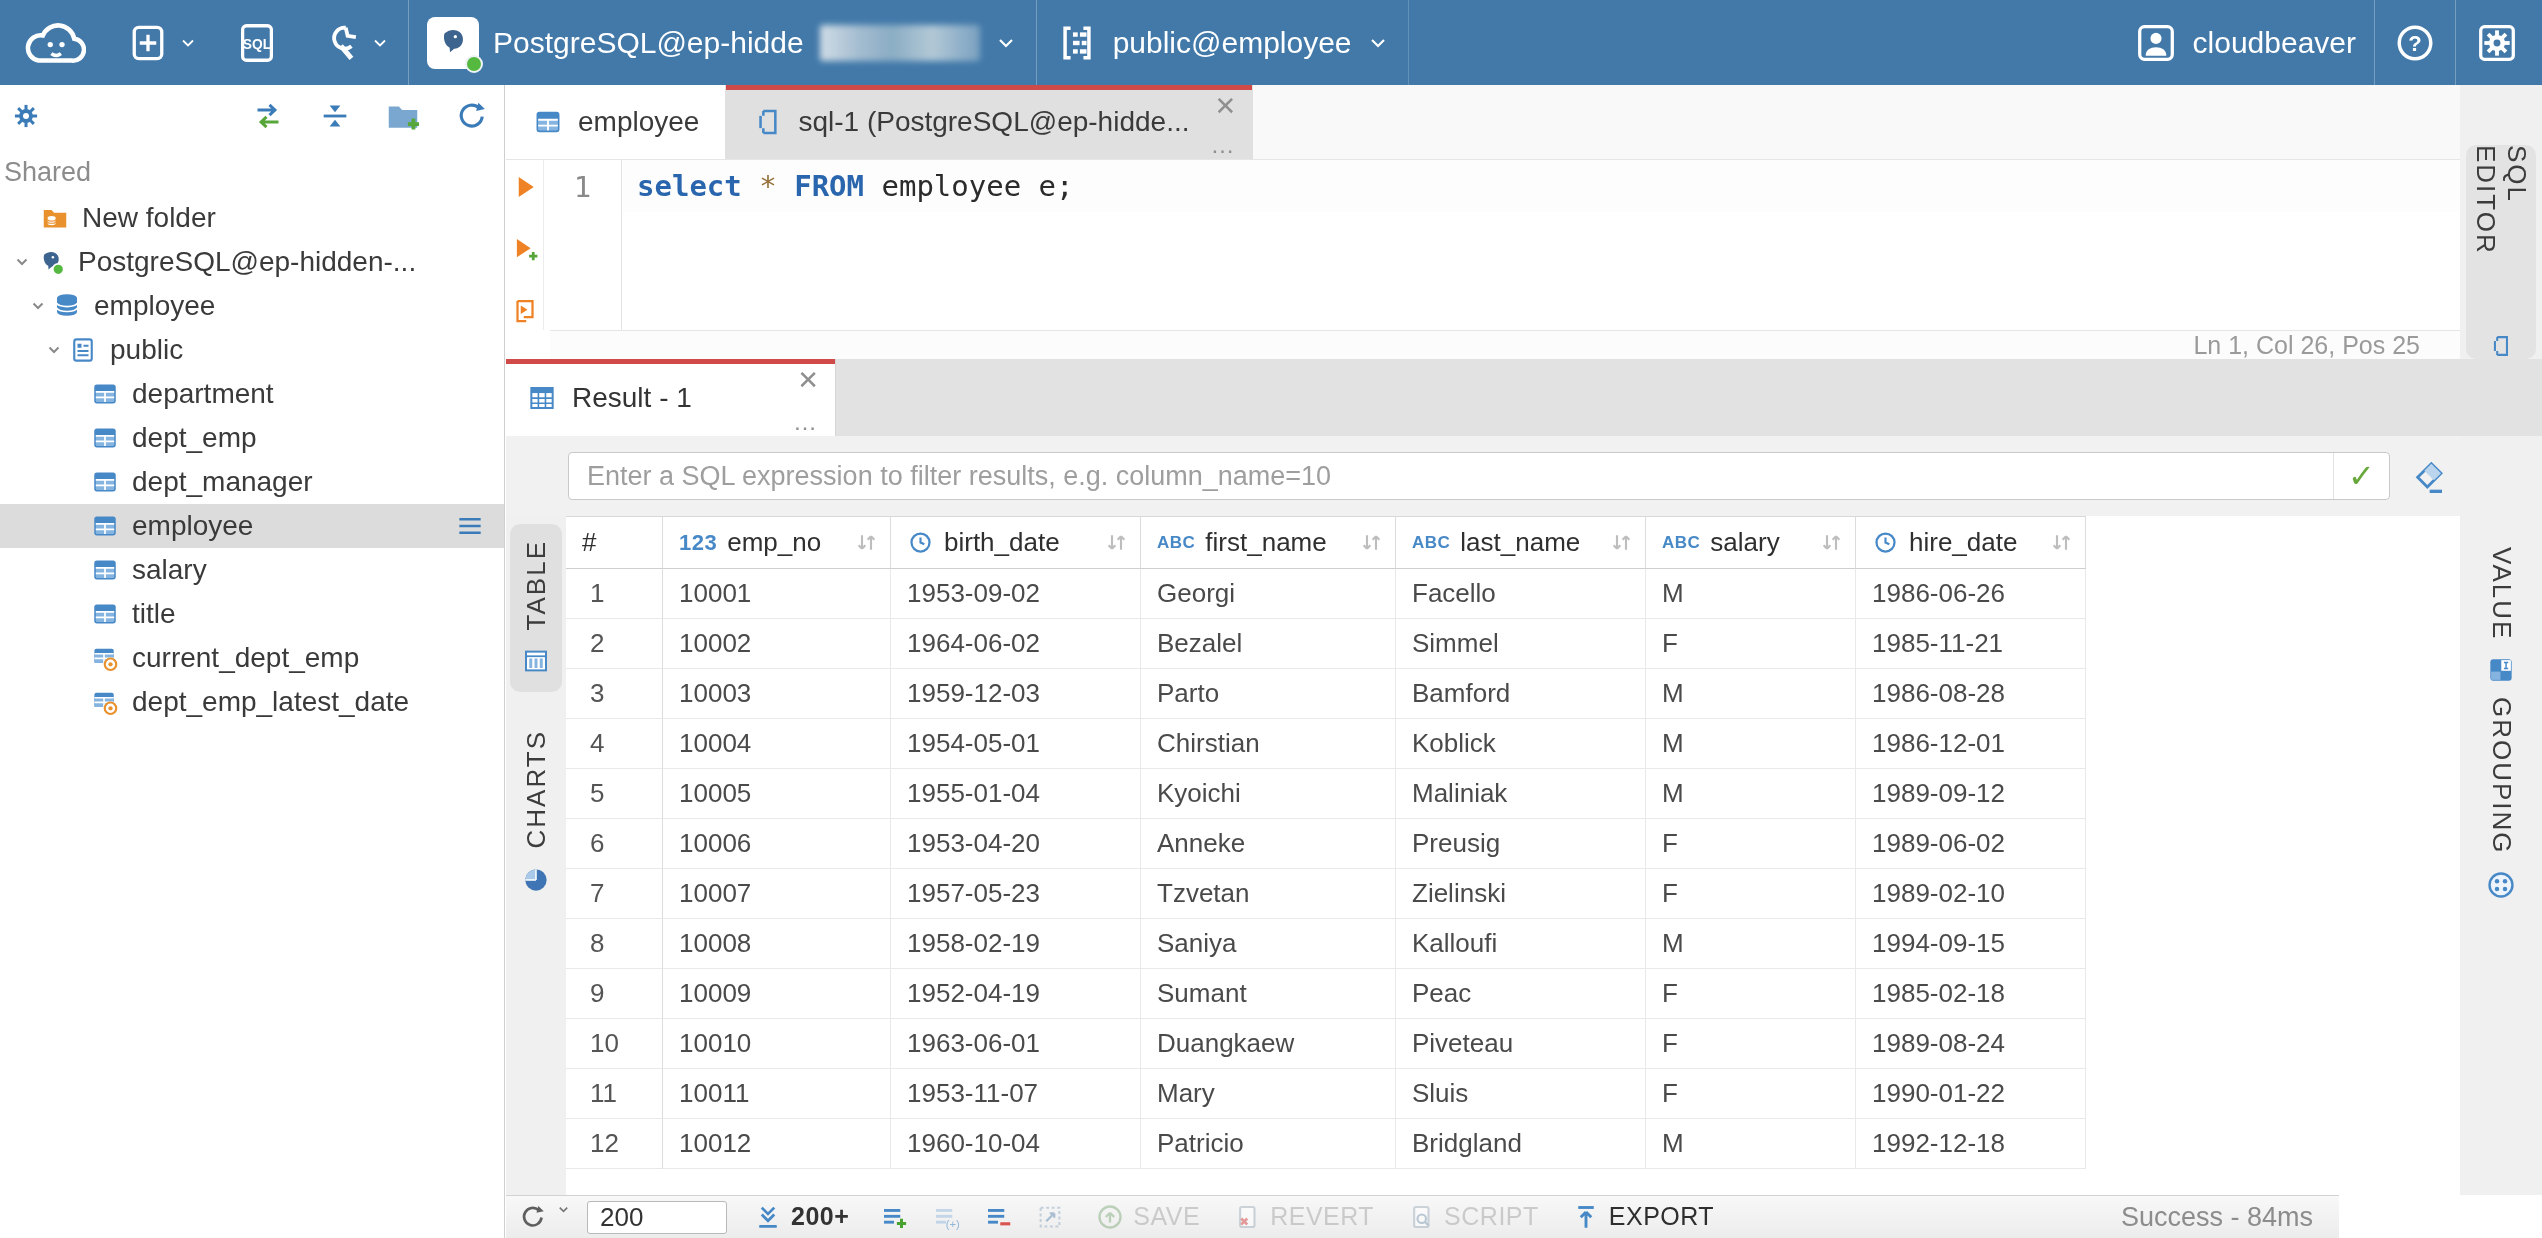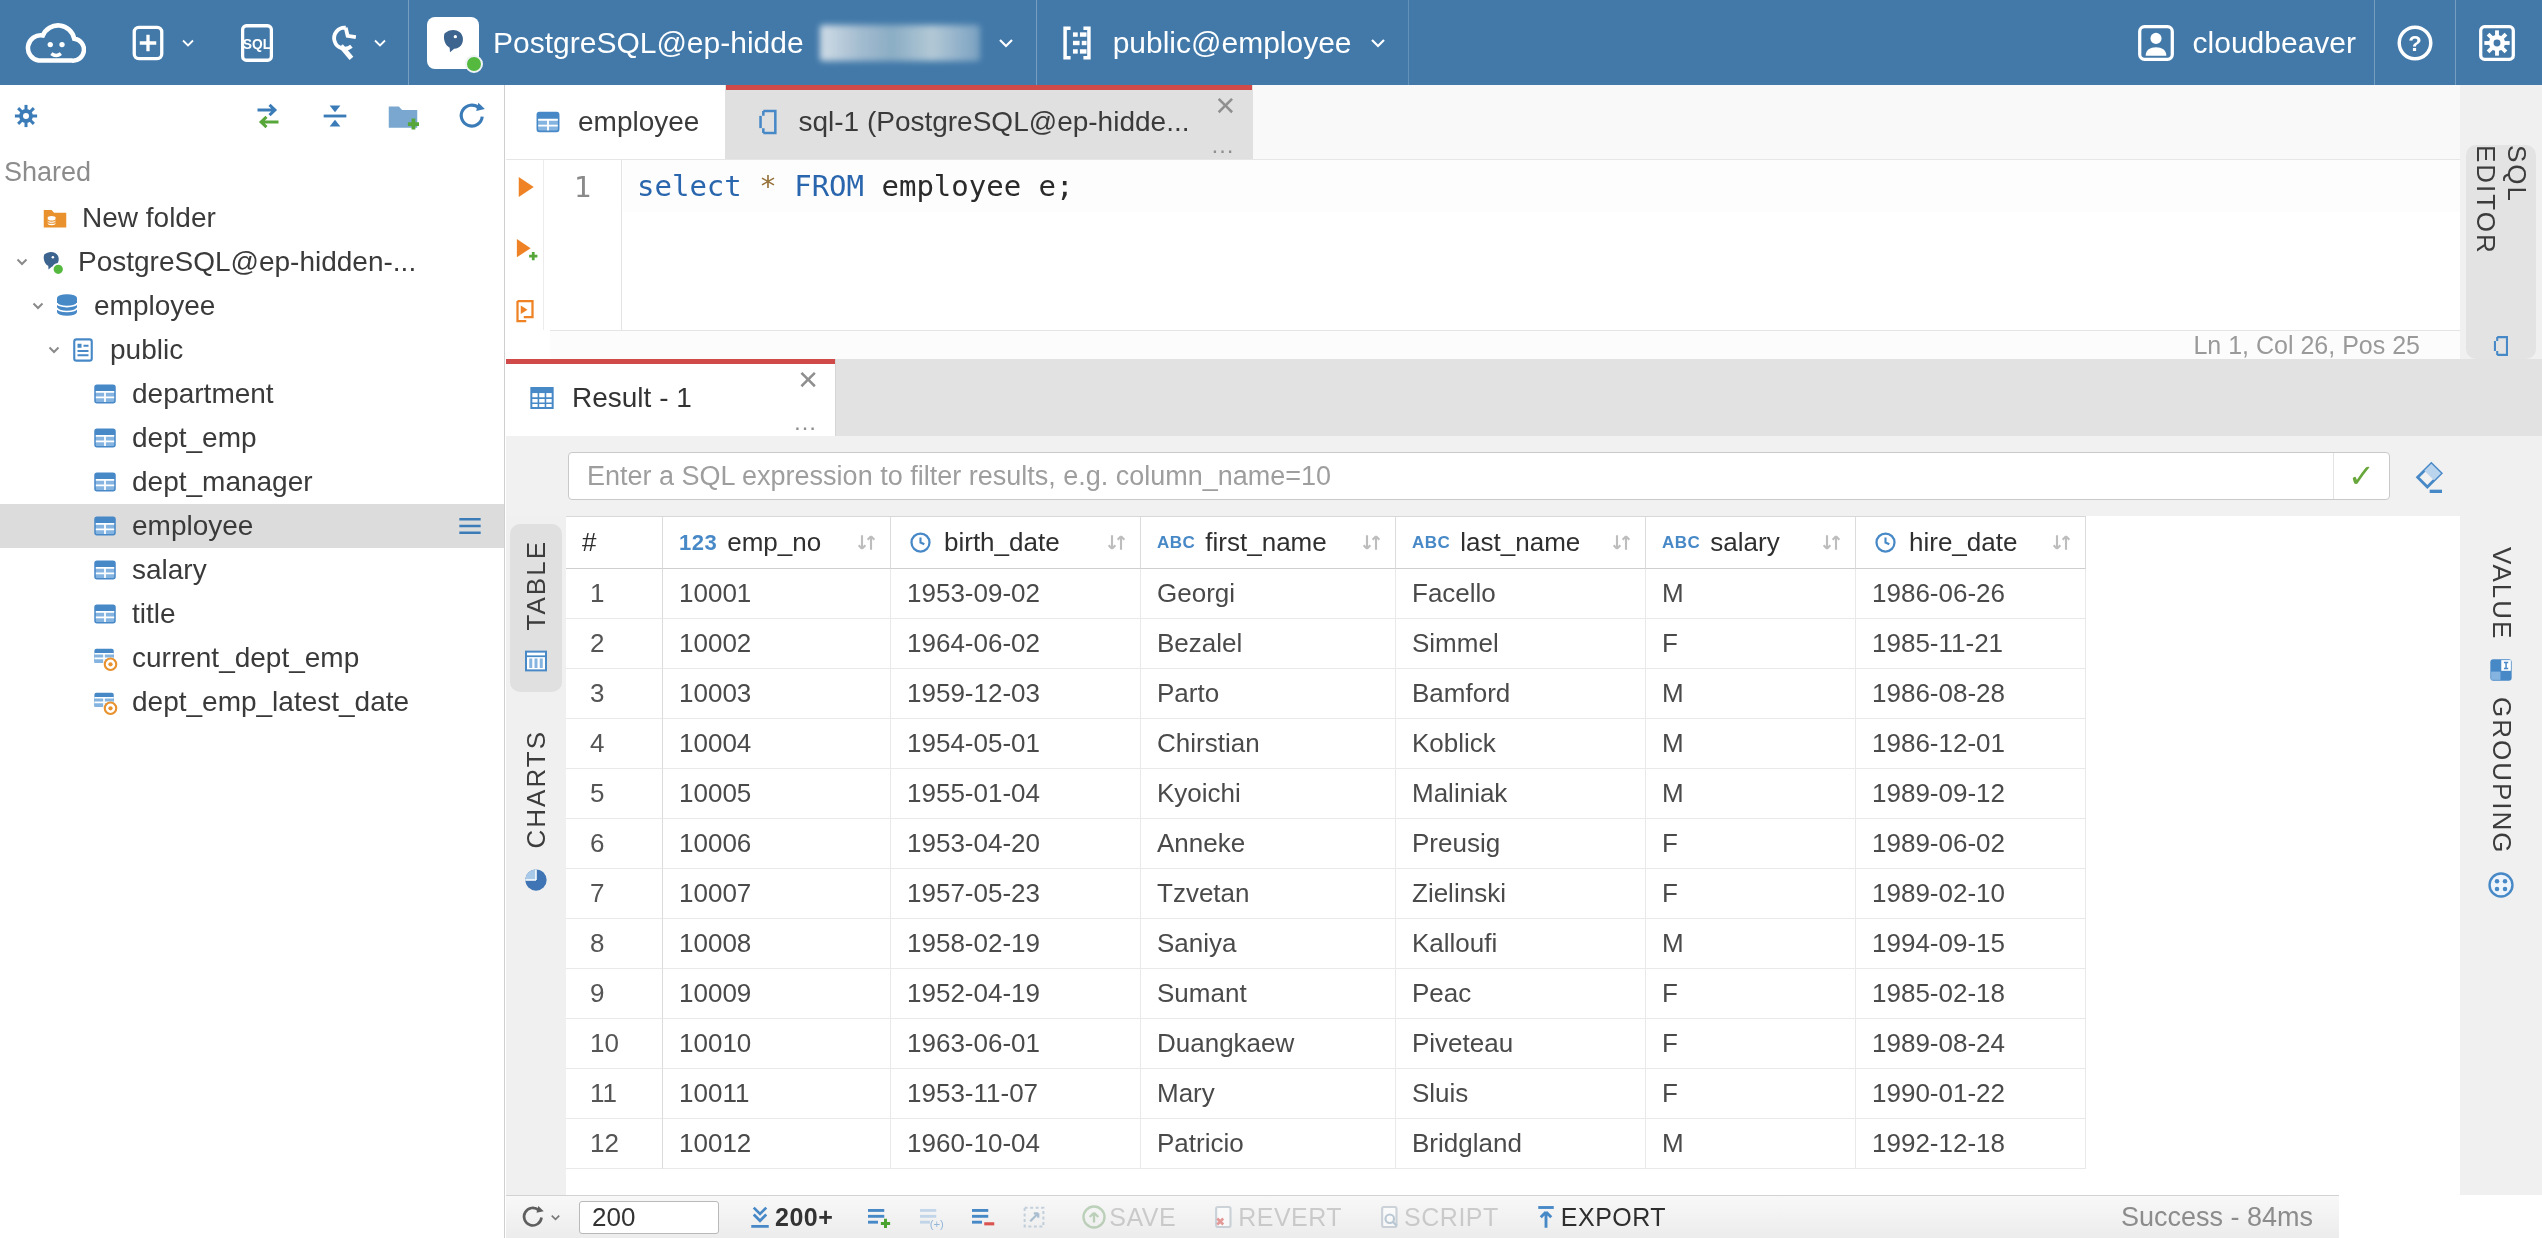--- a/index.html
+++ b/index.html
@@ -45,21 +45,21 @@
   .tab-dots { position:absolute; right:16px; bottom:2px; font-size:24px; color:#8f8f8f; line-height:1; cursor:pointer; letter-spacing:2px; }
 
   .editor { position:relative; height:170px; background:#fff; }
   .exec-rail { position:absolute; left:0; top:0; width:38px; height:100%; border-right:1px solid #ececec; }
   .exec-btn { position:absolute; left:4px; background:none; border:none; cursor:pointer; display:flex; }
   .gutter { position:absolute; left:38px; top:0; width:78px; height:100%; border-right:1px solid #e3e3e3;
             font-family:"DejaVu Sans Mono", monospace; font-size:29px; color:#8a8a8a; text-align:center; }
   .gutter span { display:block; margin-top:10px; }
   .code-area { position:absolute; left:117px; top:0; right:0; height:100%; }
   .code-line { height:52px; display:flex; align-items:center; padding-left:14px; font-family:"DejaVu Sans Mono", monospace; font-size:29px; white-space:pre; background:#fdfdfd; }
-  .tok-kw { color:#2a66ad; font-weight:normal; }
+  .tok-kw { color:#2a66ad; font-weight:bold; }
   .tok-star { color:#96713a; }
   .tok-plain { color:#2b2b2b; }
 
   .editor-status { height:29px; border-top:1px solid #e5e5e5; background:#fcfcfc; display:flex; align-items:center; justify-content:flex-end; padding-right:40px;margin-left:44px; }
   .editor-status span { font-size:25px; color:#9a9a9a; }
 
   .result-tabs { height:77px; background:#e2e2e2; display:flex; }
   .result-tab { position:relative; width:330px; background:#fff; display:flex; align-items:center; gap:14px; padding:0 70px 0 20px; border-right:1px solid #d5d5d5; cursor:pointer; }
   .result-tab::before { content:""; position:absolute; left:0; top:0; right:0; height:5px; background:#d14a4a; }
   .result-tab .tab-label { font-size:28px; color:#333; white-space:nowrap; }
@@ -83,21 +83,21 @@
   .gh-cell { height:52px; display:flex; align-items:center; background:#fff; border-right:1px solid #dcdcdc; border-bottom:1px solid #cfcfcf; padding:0 10px 0 16px; gap:10px; cursor:pointer; }
   .gh-label { font-size:26px; color:#2f2f2f; }
   .gh-badge { font-size:22px; font-weight:bold; color:#4788c7; letter-spacing:.5px; }
   .gh-sort { margin-left:auto; display:flex; }
   .grid-row { display:grid; grid-template-columns:97px 228px 250px 255px 250px 210px 230px; }
   .gc { height:50px; display:flex; align-items:center; padding-left:16px; font-size:26px; color:#4a4a4a; border-right:1px solid #e9e9e9; border-bottom:1px solid #e9e9e9; background:#fff; cursor:default; }
   .gc.rownum { padding-left:24px; color:#555; border-right:1px solid #dcdcdc; }
 
   
   .footer { position:absolute; left:506px; top:1195px; width:1833px; height:43px; background:linear-gradient(#f8f8f8,#ececec); border-top:1px solid #d2d2d2; display:flex; align-items:center; padding:0 26px 0 12px; }
-  .ft-btn { background:none; border:none; display:flex; align-items:center; cursor:pointer; }
+  .ft-btn { background:none; border:none; display:flex; align-items:flex-start; gap:8px; cursor:pointer; }
   .ft-label { font-size:25px; color:#aaaaaa; letter-spacing:.5px; }
   .ft-label.enabled { color:#2e2e2e; }
   .ft-label.bold { font-weight:bold; color:#333; }
   .rowlimit { width:140px; height:33px; border:1px solid #b9b9b9; border-radius:3px; background:#fff; font-size:26px; color:#333; padding:0 12px; outline:none; font-family:"Liberation Sans", sans-serif; }
   .ft-status { margin-left:auto; font-size:27px; color:#8c8c8c; }
   .dis { opacity:.55; }
 
   
   .right-rail { position:absolute; left:2460px; top:85px; width:82px; height:1110px; background:#f0f0f0; }
   .rr-band { position:absolute; left:0; top:274px; width:82px; height:77px; background:#e2e2e2; }

